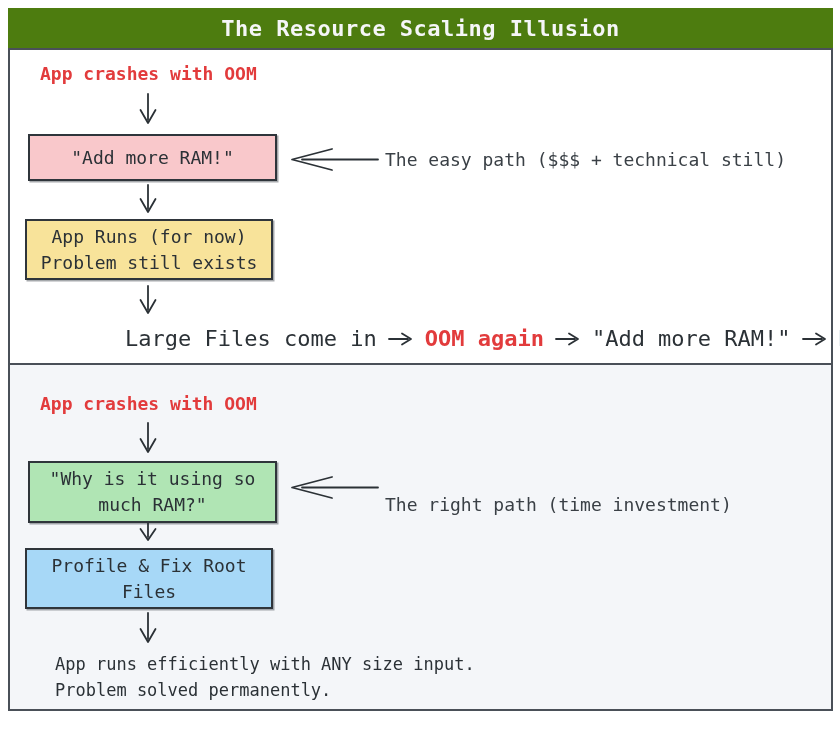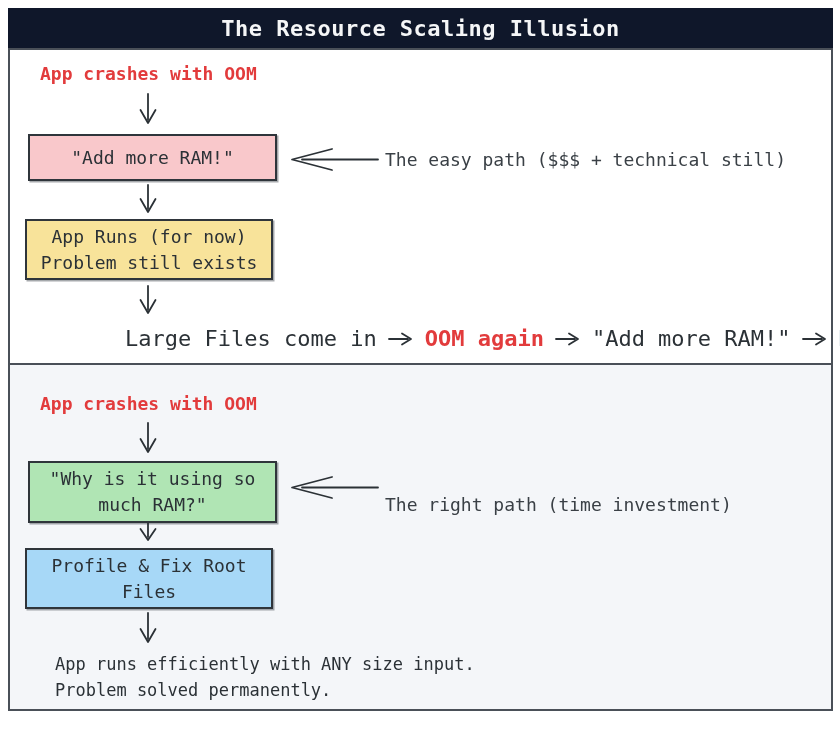--- a/index.html
+++ b/index.html
@@ -12,21 +12,21 @@
     position: relative;
     width: 840px;
     height: 734px;
     background: #ffffff;
     overflow: hidden;
   }
   .title-bar {
     position: absolute;
     left: 8px; top: 8px;
     width: 825px; height: 40px;
-    background: #0f172a;
+    background: #4d7c0f;
     color: #f5f6f7;
     display: flex;
     align-items: center;
     justify-content: center;
     font-size: 22px;
     font-weight: 600;
     letter-spacing: 0.5px;
   }
   .panel {
     position: absolute;

